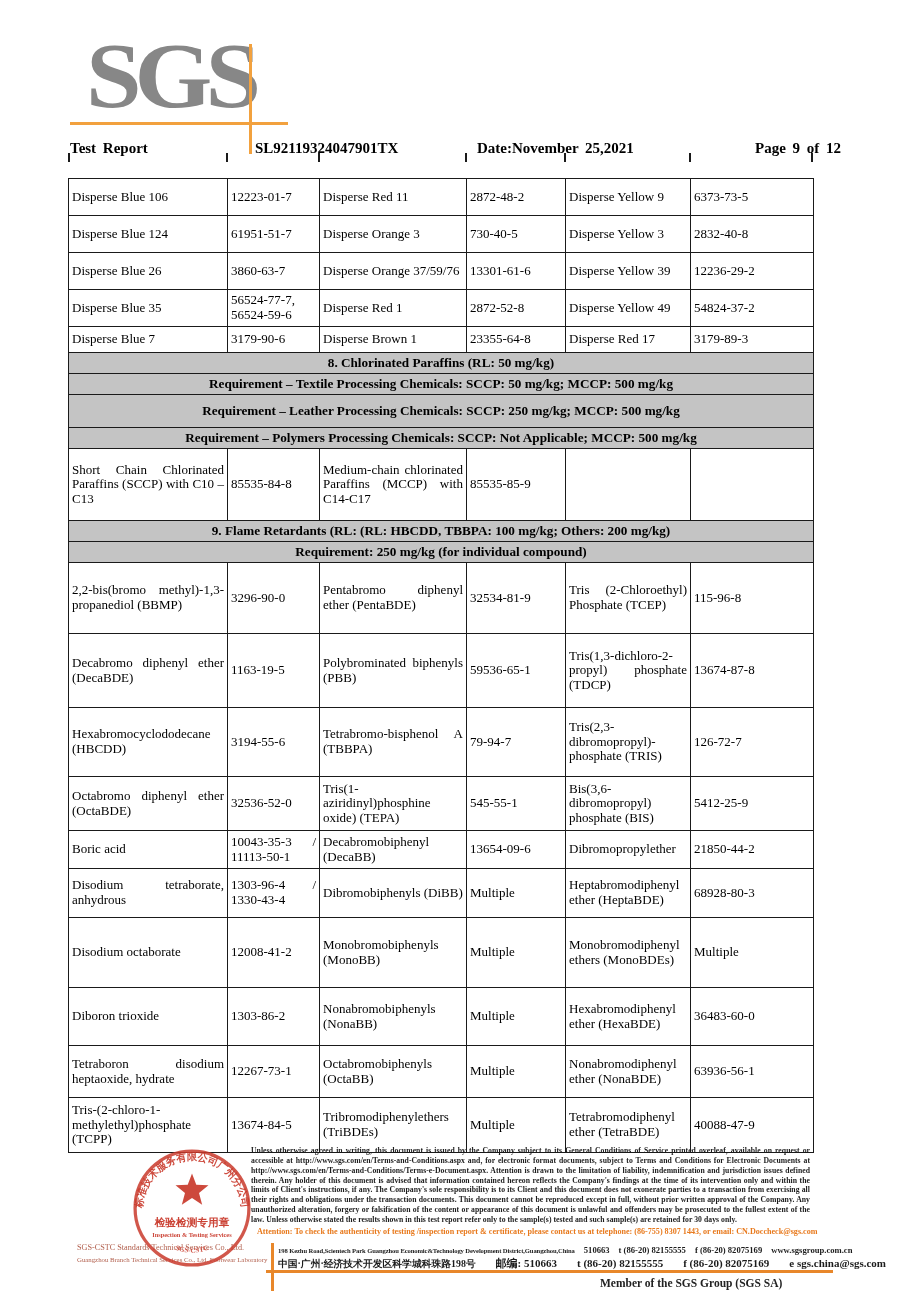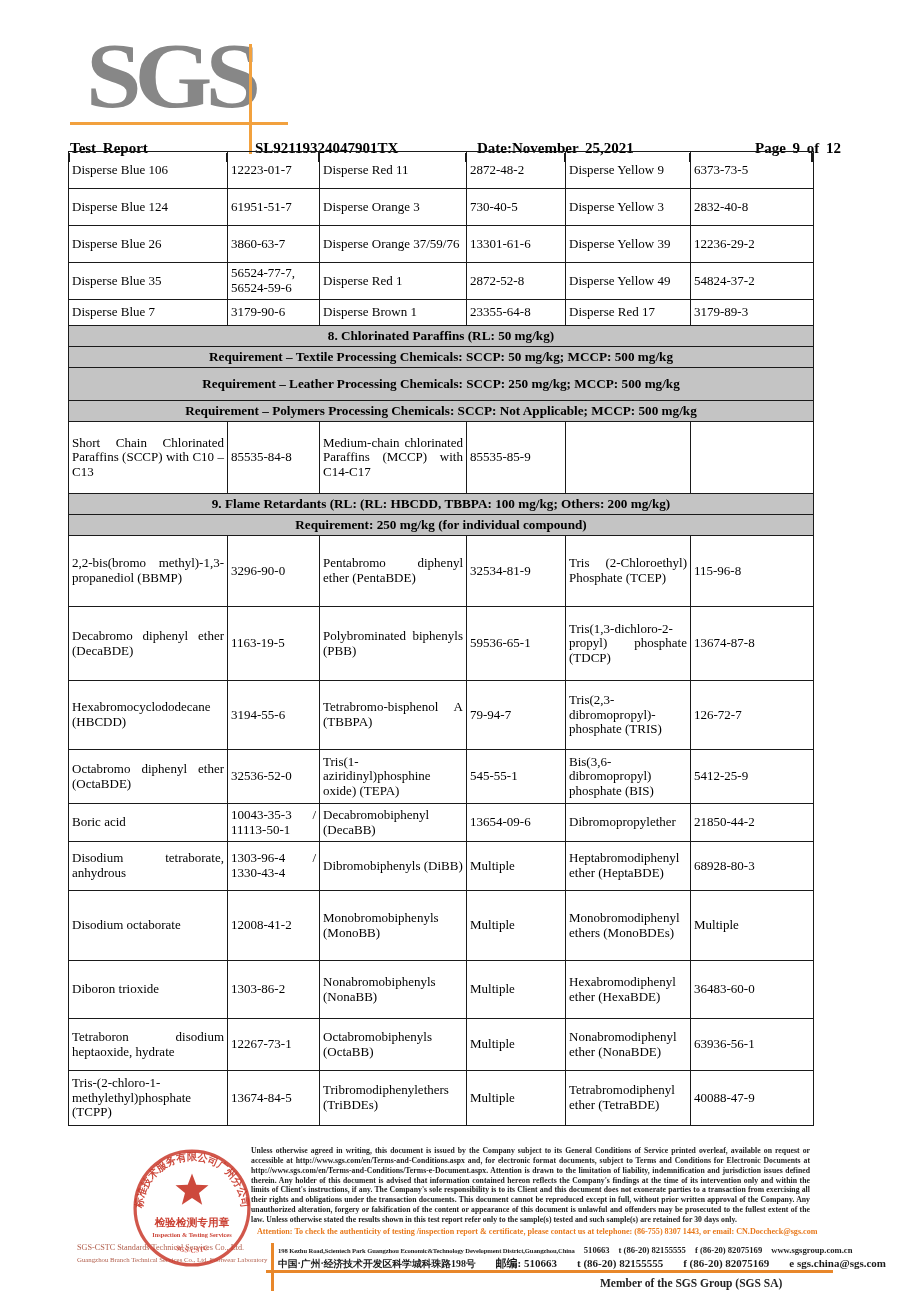--- a/index.html
+++ b/index.html
@@ -14,21 +14,21 @@
   .logo-vline{position:absolute;left:249px;top:44px;width:3px;height:110px;background:var(--accent-orange,#f2a13e)}
 
   
   .hdr{position:absolute;top:140px;font-size:15px;font-weight:bold;color:#000;word-spacing:3px;white-space:nowrap}
   .hdr-title{left:70px}.hdr-no{left:255px}.hdr-date{left:477px}.hdr-page{left:755px}
 
   
   .stub{position:absolute;top:153px;width:2px;height:9px;background:#1a1a1a}
 
   
-  .tbl-wrap{position:absolute;left:68px;top:151px}
+  .tbl-wrap{position:absolute;left:68px;top:178px}
   table.rpt{border-collapse:collapse;table-layout:fixed;width:745px}
   table.rpt td{border:1.7px solid #1a1a1a;padding:1px 3px;font-size:13px;line-height:1.12;
                vertical-align:middle;text-align:justify;overflow-wrap:break-word;color:#000}
   table.rpt td.sec{background:var(--section-gray,#c4c4c4);font-weight:bold;text-align:center;padding:1px 2px;font-size:13.2px}
 
   
   .legal{position:absolute;left:251px;top:1146px;width:559px;font-size:7.7px;line-height:1.28;
          text-align:justify;font-weight:600;color:#1c1c1c;letter-spacing:.05px}
   .attention{position:absolute;left:257px;top:1227px;width:592px;font-size:8.1px;line-height:1.3;
              font-weight:bold;color:var(--attention-orange,#e8791c)}

